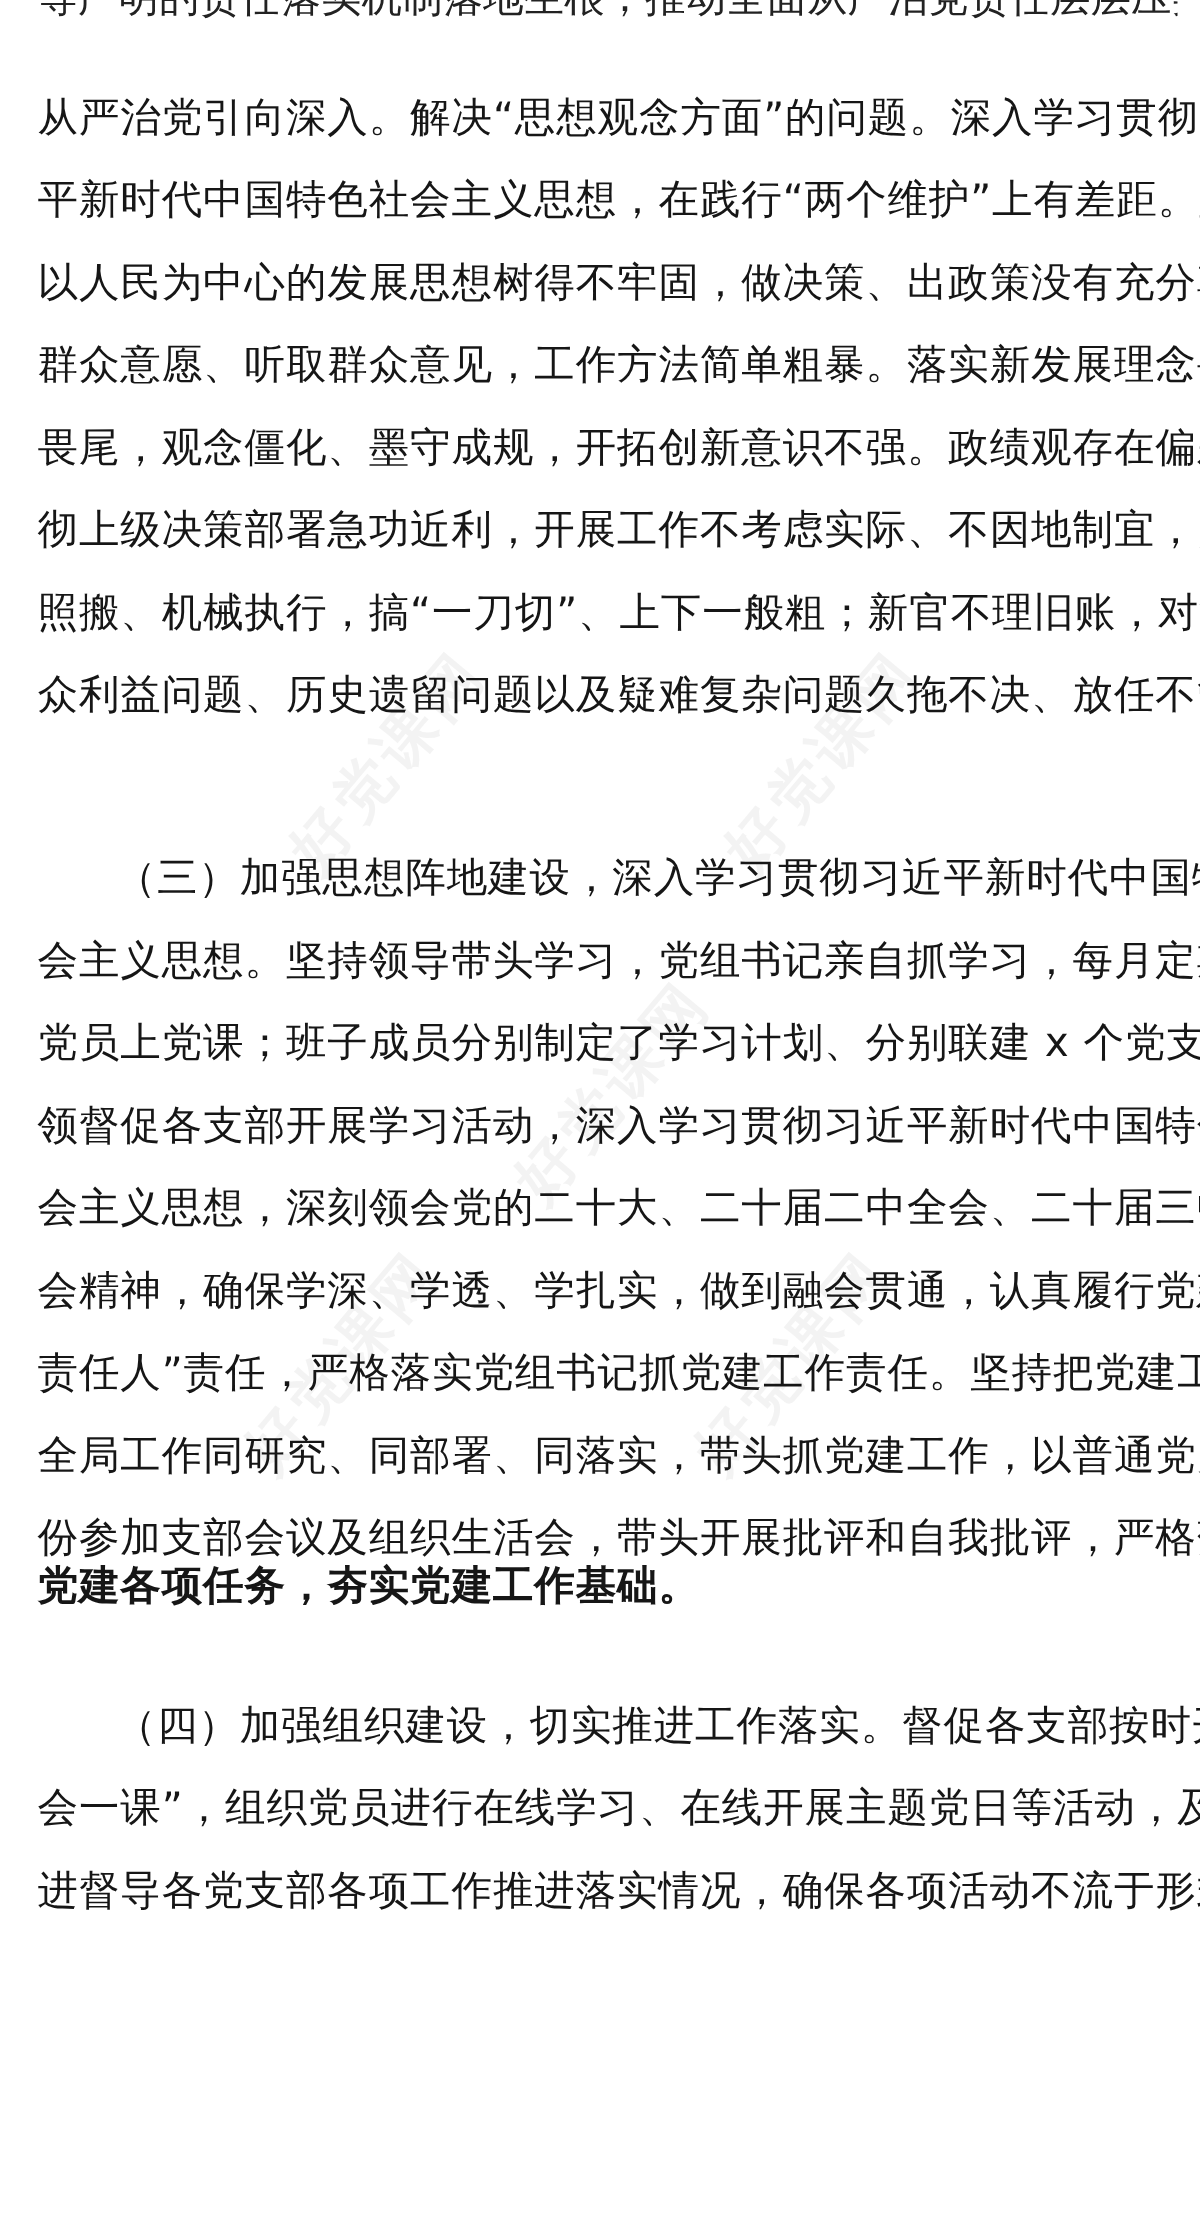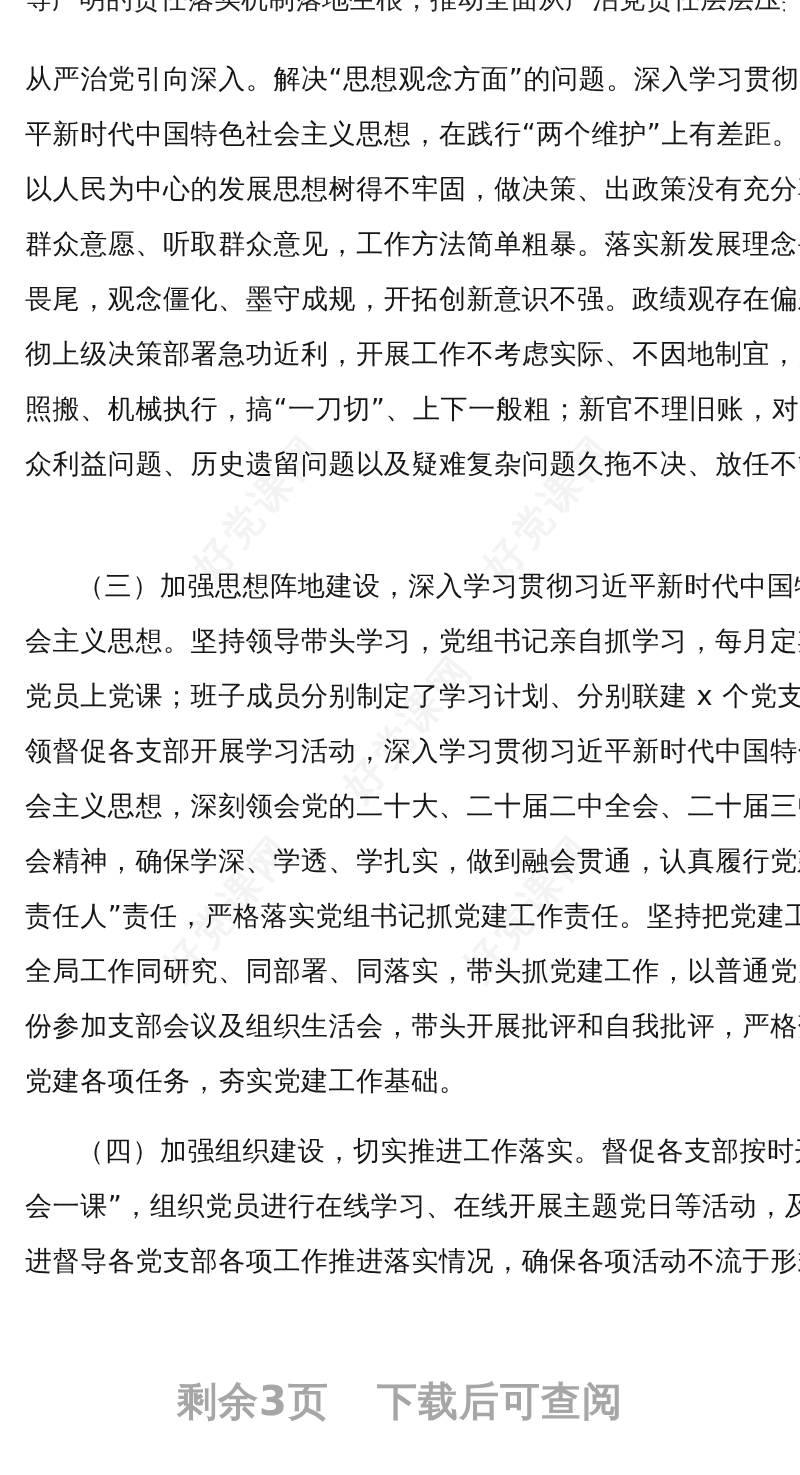--- a/index.html
+++ b/index.html
@@ -55,22 +55,19 @@
 
   <div class="line indent" style="top:570px;">（三）加强思想阵地建设，深入学习贯彻习近平新时代中国特色社</div>
   <div class="line" style="top:625px;">会主义思想。坚持领导带头学习，党组书记亲自抓学习，每月定期给</div>
   <div class="line" style="top:680px;">党员上党课；班子成员分别制定了学习计划、分别联建 x 个党支部，带</div>
   <div class="line" style="top:735px;">领督促各支部开展学习活动，深入学习贯彻习近平新时代中国特色社</div>
   <div class="line" style="top:790px;">会主义思想，深刻领会党的二十大、二十届二中全会、二十届三中全</div>
   <div class="line" style="top:845px;">会精神，确保学深、学透、学扎实，做到融会贯通，认真履行党建“第一</div>
   <div class="line" style="top:900px;">责任人”责任，严格落实党组书记抓党建工作责任。坚持把党建工作与</div>
   <div class="line" style="top:955px;">全局工作同研究、同部署、同落实，带头抓党建工作，以普通党员的身</div>
   <div class="line" style="top:1010px;">份参加支部会议及组织生活会，带头开展批评和自我批评，严格落实</div>
-  <div class="line" style="top:1065px;">党建各项任务，夯实党建工作基础。</div>
+  <div class="line" style="top:1042px;font-weight:bold;">党建各项任务，夯实党建工作基础。</div>
 
   <div class="line indent" style="top:1135px;">（四）加强组织建设，切实推进工作落实。督促各支部按时开展“三</div>
   <div class="line" style="top:1190px;">会一课”，组织党员进行在线学习、在线开展主题党日等活动，及时跟</div>
   <div class="line" style="top:1245px;">进督导各党支部各项工作推进落实情况，确保各项活动不流于形式。</div>
 
-  <div class="footer">
-    <span>剩余3页</span><span class="gap"></span><span>下载后可查阅</span>
-  </div>
 </div>
 
 </body></html>

